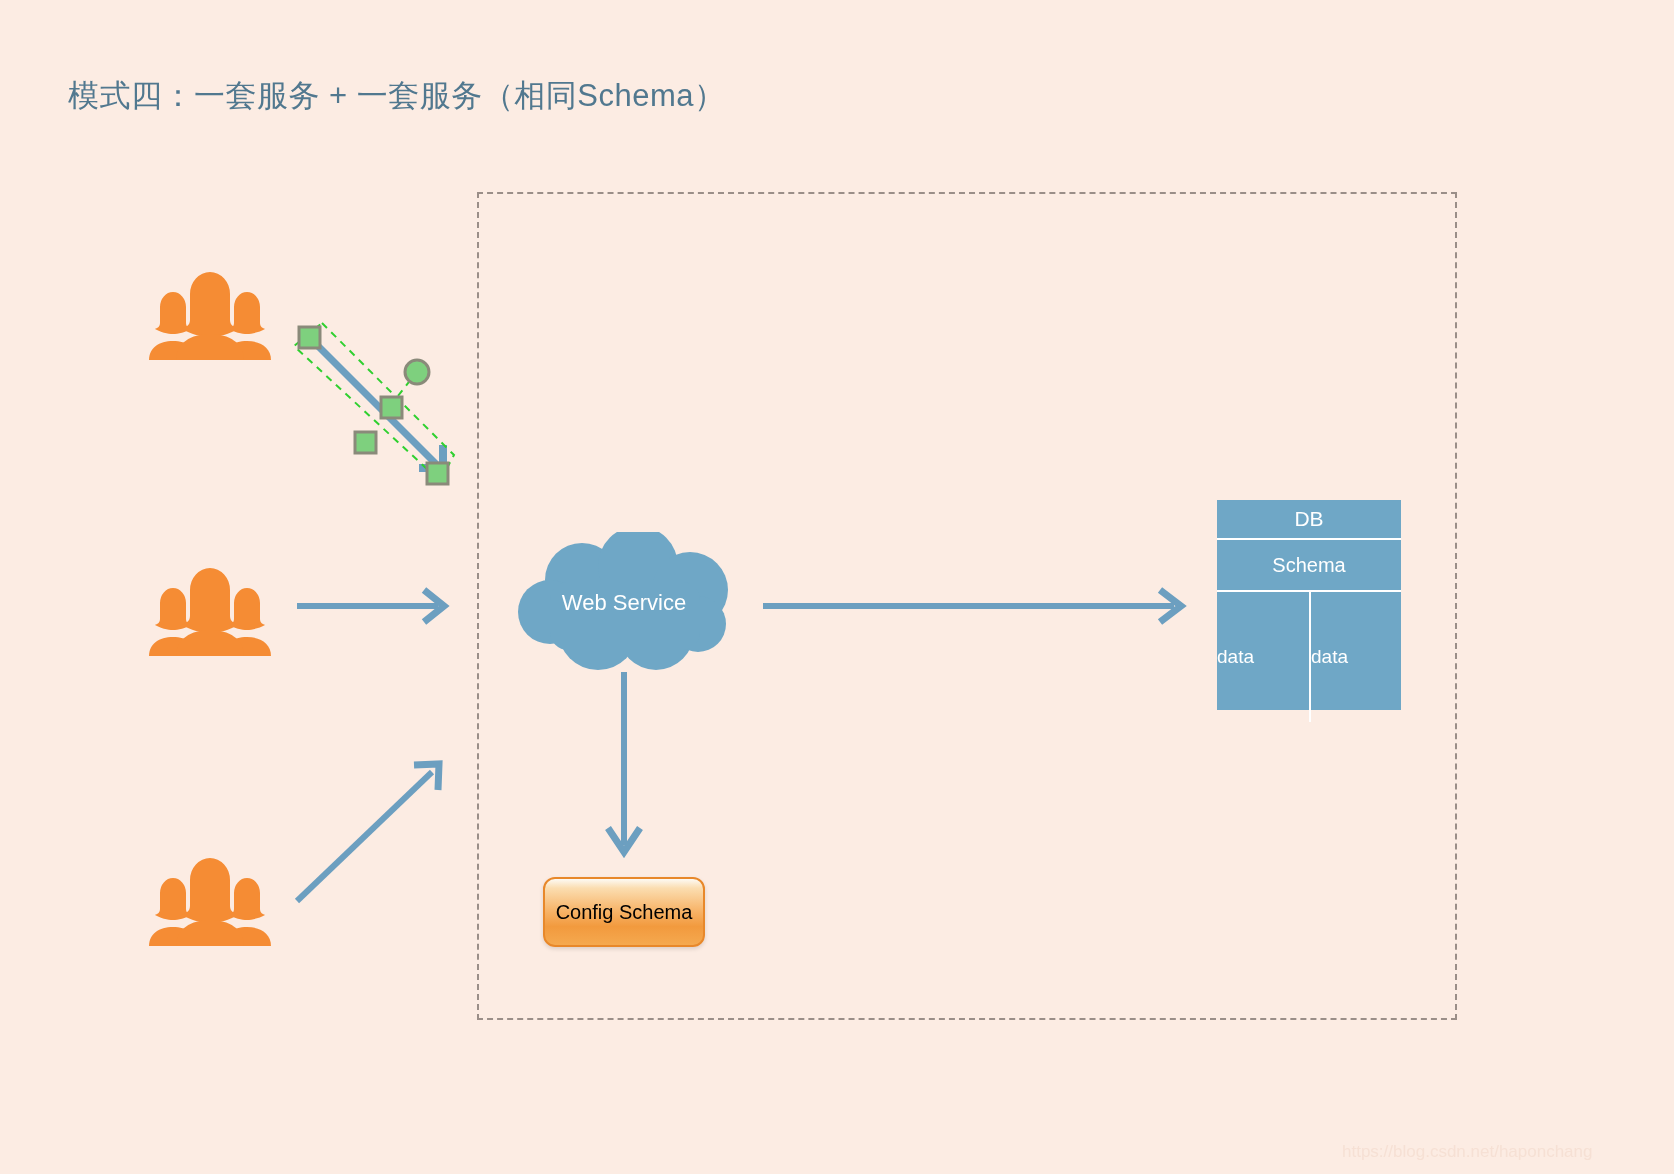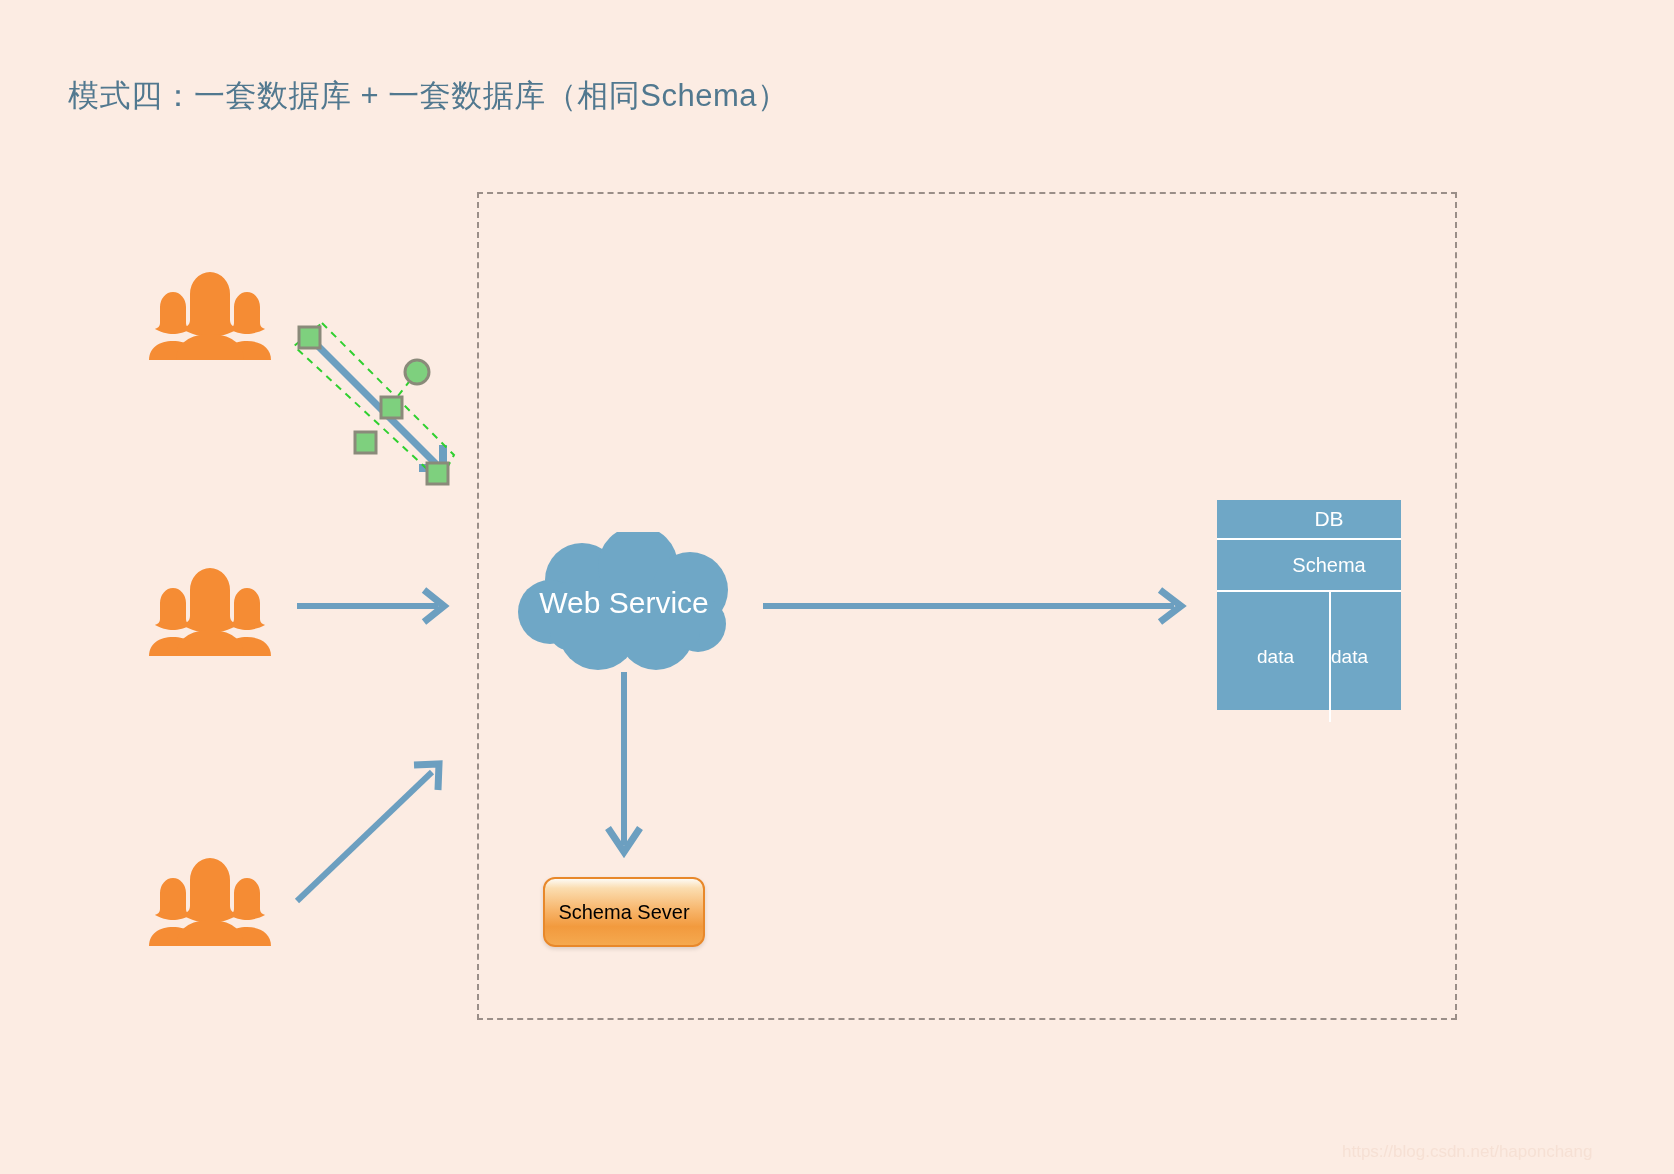--- a/index.html
+++ b/index.html
@@ -74,21 +74,21 @@
   #web-service-label {
     position: absolute;
     left: 0;
     top: 0;
     width: 228px;
     height: 142px;
     display: flex;
     align-items: center;
     justify-content: center;
     color: #ffffff;
-    font-size: 30px;
+    font-size: 22px;
     font-family: "Liberation Sans", sans-serif;
     pointer-events: none;
   }
 
   
   #config-server-box {
     position: absolute;
     left: 543px;
     top: 877px;
     width: 162px;
@@ -119,21 +119,20 @@
     left: 1217px;
     top: 500px;
     width: 184px;
     height: 210px;
     background: #6fa7c6;
     box-sizing: border-box;
   }
   .db-row {
     box-sizing: border-box;
     display: flex;
-    padding-left: 40px;
   }
   #db-header-row {
     height: 40px;
     align-items: center;
     justify-content: center;
     border-bottom: 2px solid #ffffff;
   }
   #db-schema-row {
     height: 52px;
     align-items: center;
@@ -177,21 +176,21 @@
     color: #f6e0d4;
     font-family: "Liberation Sans", sans-serif;
     white-space: nowrap;
   }
 </style>
 </head>
 <body>
 
 <div id="canvas">
 
-  <div id="diagram-title">模式四：一套数据库 + 一套数据库（相同Schema）</div>
+  <div id="diagram-title">模式四：一套服务 + 一套服务（相同Schema）</div>
 
   <div id="system-boundary"></div>
 
   <div class="arrow-layer">
     <svg width="1674" height="1174" viewBox="0 0 1674 1174" xmlns="http://www.w3.org/2000/svg">
 
       <g>
         <line x1="297" y1="606" x2="438" y2="606" stroke="#6c9fc0" stroke-width="6"></line>
         <polyline points="424,590 444,606 424,622" fill="none" stroke="#6c9fc0" stroke-width="7" stroke-linecap="butt" stroke-linejoin="miter"></polyline>
       </g>
@@ -289,21 +288,21 @@
         <circle cx="88" cy="98" r="40"></circle>
         <circle cx="146" cy="100" r="38"></circle>
         <circle cx="188" cy="92" r="28"></circle>
         <rect x="40" y="50" width="150" height="68" rx="18"></rect>
       </g>
     </svg>
     <div id="web-service-label">Web Service</div>
   </div>
 
   <div id="config-server-box">
-    <span id="config-server-label">Schema Sever</span>
+    <span id="config-server-label">Config Schema</span>
   </div>
 
   <div id="db-table">
     <div class="db-row" id="db-header-row">
       <span class="db-text" id="db-header-text">DB</span>
     </div>
     <div class="db-row" id="db-schema-row">
       <span class="db-text" id="db-schema-text">Schema</span>
     </div>
     <div class="db-row" id="db-data-row">

